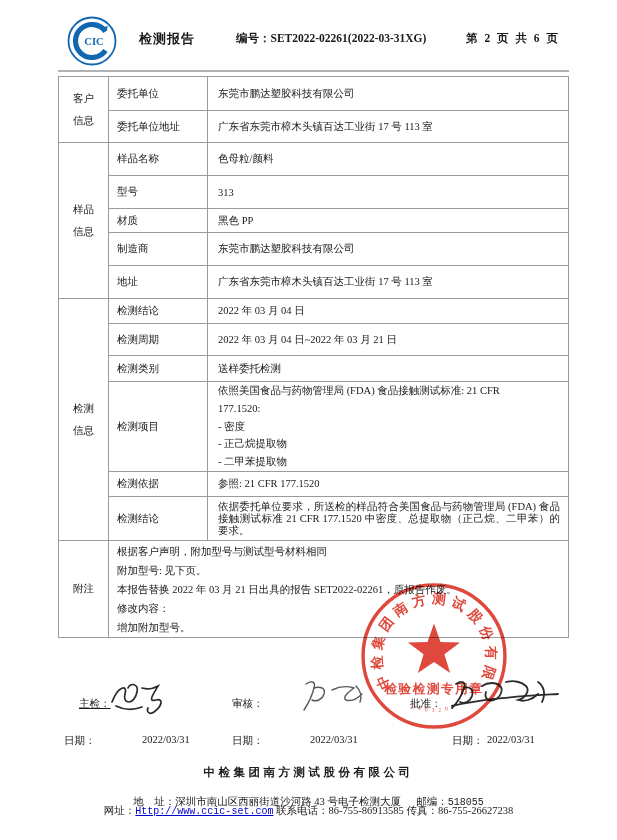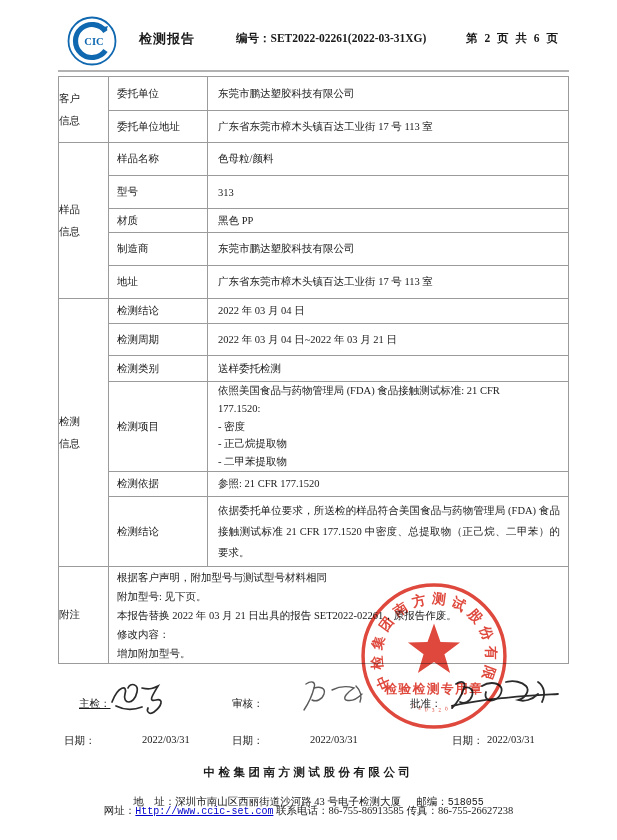--- a/index.html
+++ b/index.html
@@ -19,27 +19,27 @@
 
   
   table.report {
     position:absolute; left:58px; top:76px; width:511px;
     border-collapse:collapse; table-layout:fixed;
   }
   table.report td {
     border:1px solid #9b9b9b; font-size:10.5px; vertical-align:middle;
     word-break:break-all;
   }
-  td.group { width:50px; text-align:left; }
+  td.group { width:50px; text-align:center; }
   td.group .gline { line-height:14px; padding:4px 0; }
   td.flabel { width:99px; padding:2px 4px 2px 8px; }
   td.fvalue { padding:2px 8px 2px 10px; }
   td.multi  { vertical-align:middle; }
   td.multi .vline { line-height:17.8px; padding-left:10px; padding-right:8px; }
-  td.concl  { line-height:21px; padding:3px 8px 3px 10px; text-align:justify; }
+  td.concl  { line-height:12px; padding:3px 8px 3px 10px; text-align:justify; }
   td.notes  { vertical-align:middle; }
   td.notes .vline { line-height:19px; padding-left:8px; padding-right:8px; }
 
   
   .sig-label { font-size:10.5px; }
   .sig-date  { font-size:10.5px; }
 
   
   .foot { left:0; right:0; text-align:center; }
   .foot-company { top:765px; font-size:11.5px; font-weight:bold; letter-spacing:3.5px; }

